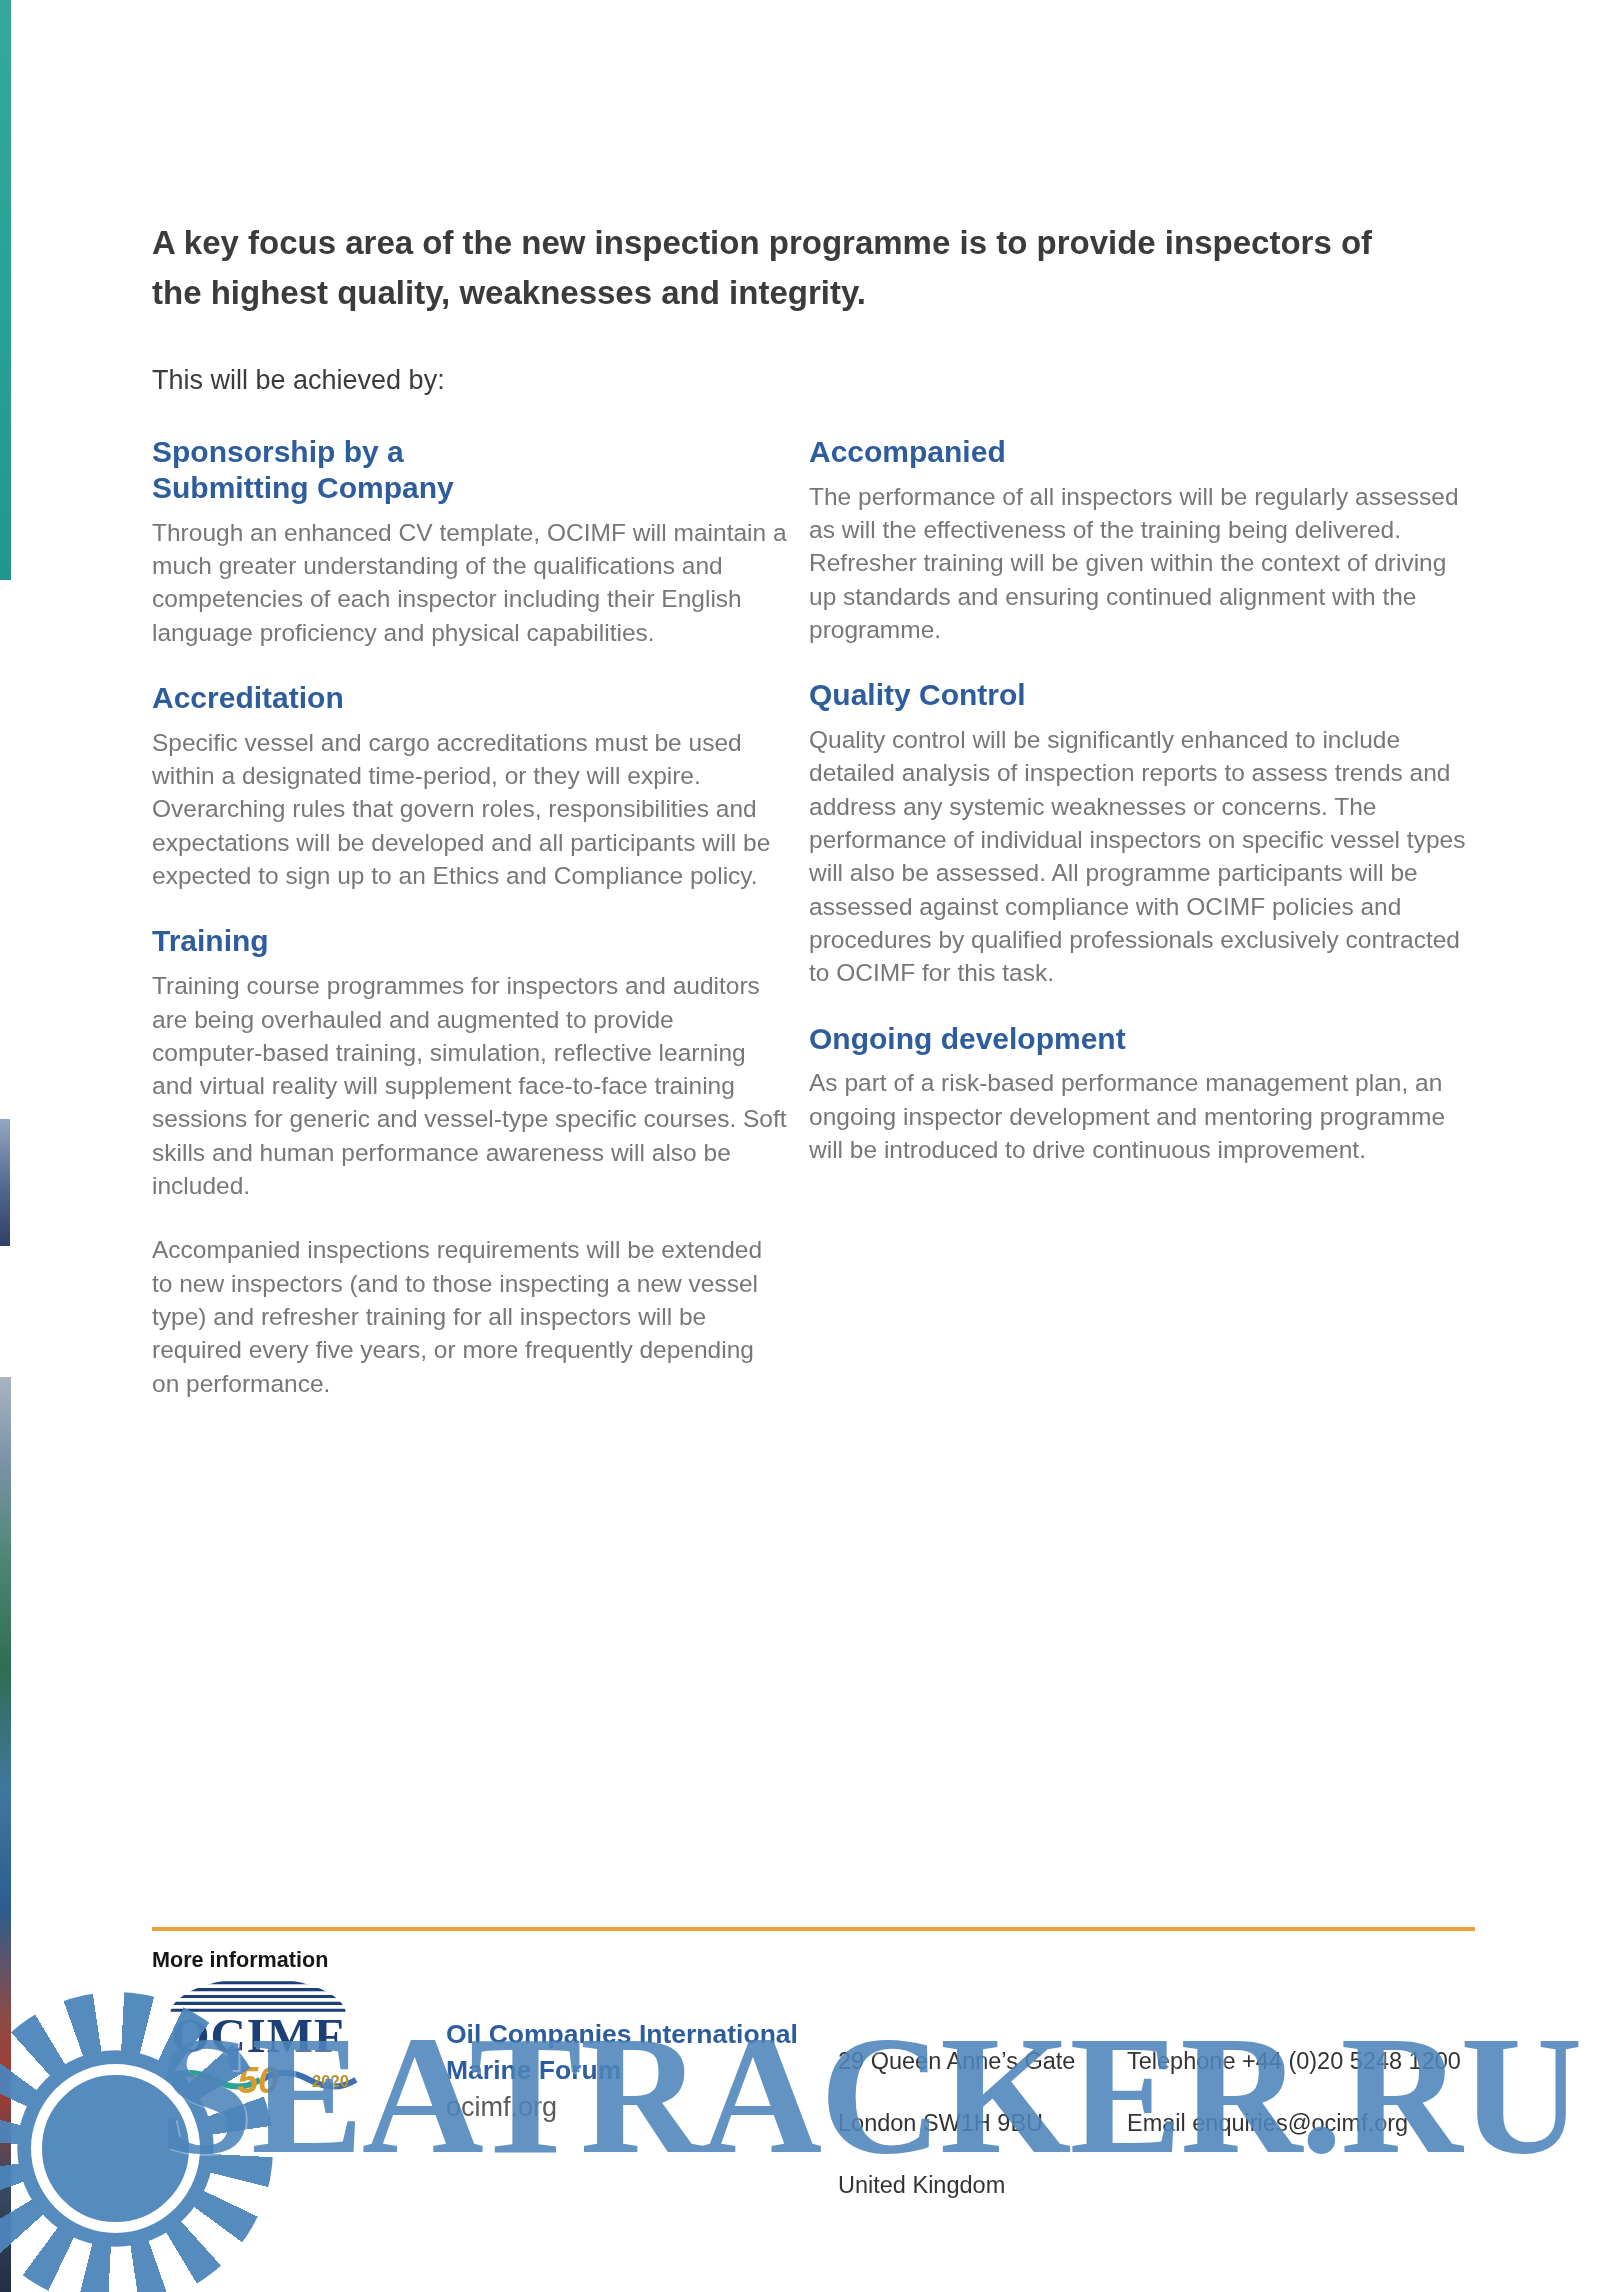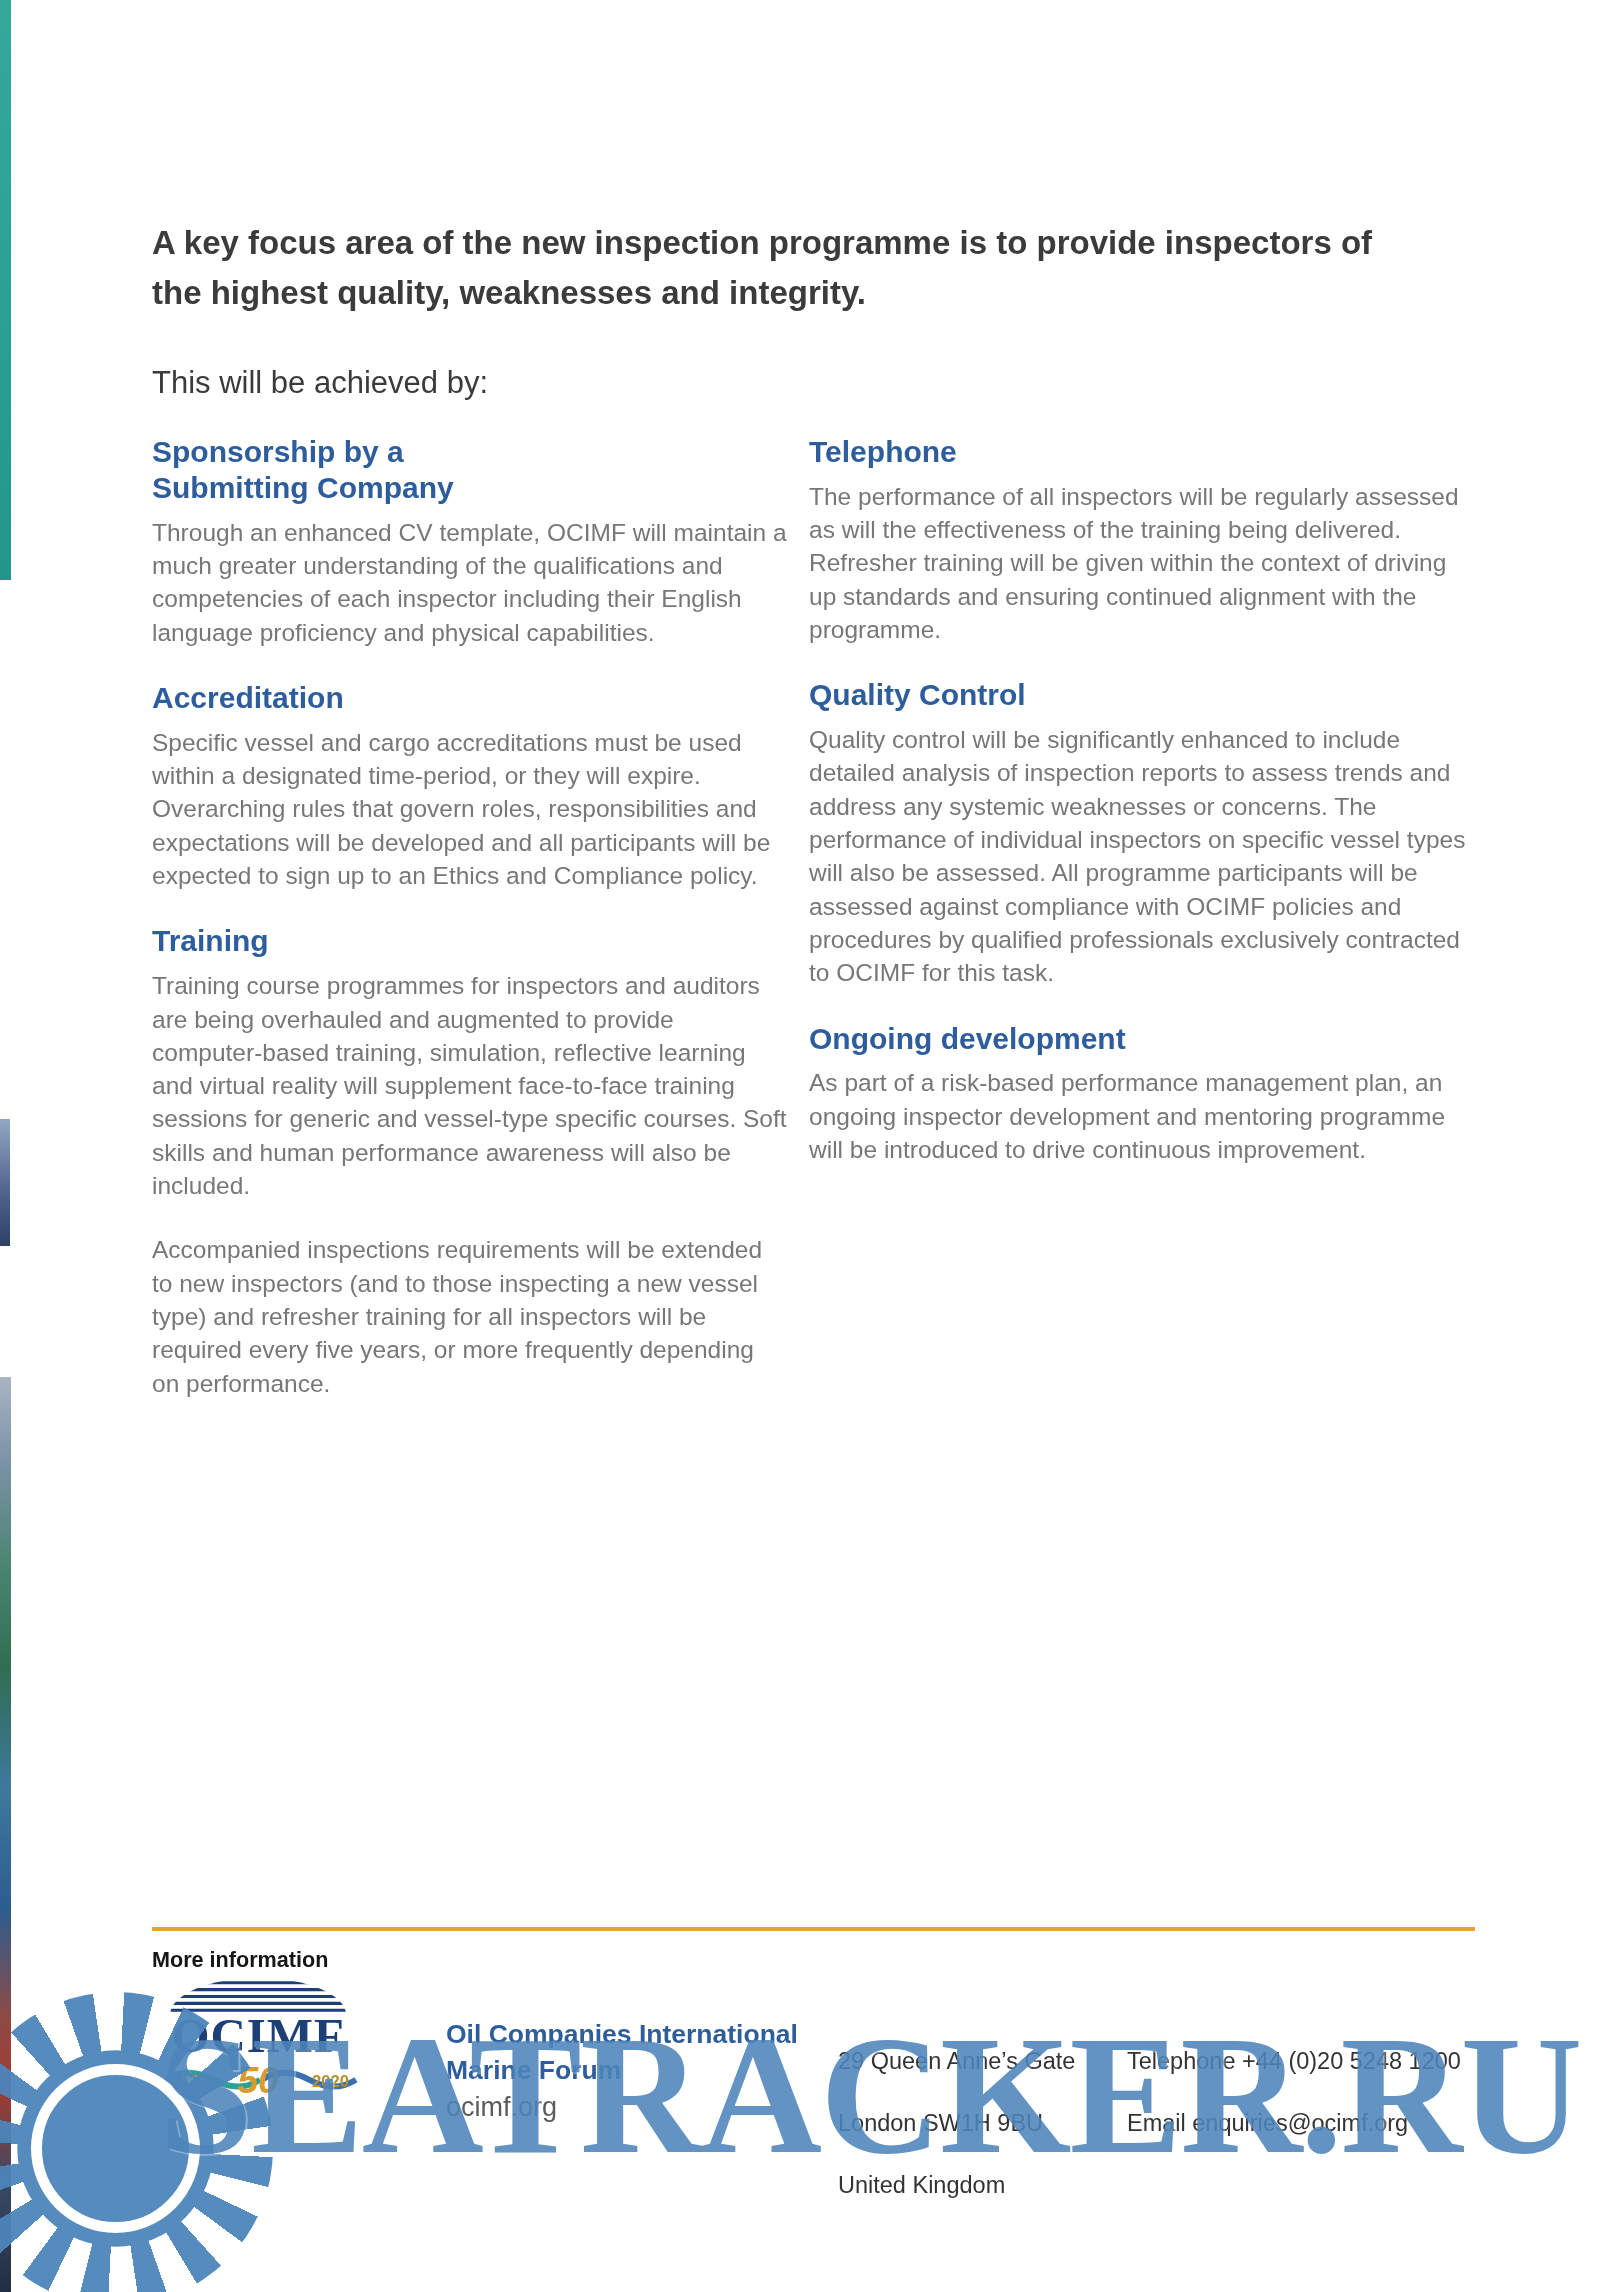--- a/index.html
+++ b/index.html
@@ -26,21 +26,21 @@
                     #3a4a63 88%, #222e44 100%); }
 
   
   .headline {
     position: absolute; left: 152px; top: 218px; width: 1245px;
     margin: 0; font-size: 33px; font-weight: 700; color: #3b3b3a;
     line-height: 1.5;
   }
   .intro {
     position: absolute; left: 152px; top: 365px; margin: 0;
-    font-size: 31px; color: #3b3b3a;
+    font-size: 27px; color: #3b3b3a;
   }
   .col { position: absolute; top: 434px; }
   .col-left  { left: 152px; width: 635px; }
   .col-right { left: 809px; width: 668px; }
   .col section { margin: 0 0 25.5px 0; }
   .col h2 {
     margin: 0 0 9.8px 0; font-size: 30px; font-weight: 700;
     color: #2e5d9e; line-height: 1.2; white-space: pre-line;
   }
   .col p {
@@ -105,21 +105,21 @@
     </section>
     <section>
       <h2>Training</h2>
       <p>Training course programmes for inspectors and auditors are being overhauled and augmented to provide computer-based training, simulation, reflective learning and virtual reality will supplement face-to-face training sessions for generic and vessel-type specific courses. Soft skills and human performance awareness will also be included.</p>
       <p>Accompanied inspections requirements will be extended to new inspectors (and to those inspecting a new vessel type) and refresher training for all inspectors will be required every five years, or more frequently depending on performance.</p>
     </section>
   </div>
 
   <div class="col col-right">
     <section>
-      <h2>Telephone</h2>
+      <h2>Accompanied</h2>
       <p>The performance of all inspectors will be regularly assessed as will the effectiveness of the training being delivered. Refresher training will be given within the context of driving up standards and ensuring continued alignment with the programme.</p>
     </section>
     <section>
       <h2>Quality Control</h2>
       <p>Quality control will be significantly enhanced to include detailed analysis of inspection reports to assess trends and address any systemic weaknesses or concerns. The performance of individual inspectors on specific vessel types will also be assessed. All programme participants will be assessed against compliance with OCIMF policies and procedures by qualified professionals exclusively contracted to OCIMF for this task.</p>
     </section>
     <section>
       <h2>Ongoing development</h2>
       <p>As part of a risk-based performance management plan, an ongoing inspector development and mentoring programme will be introduced to drive continuous improvement.</p>
     </section>

